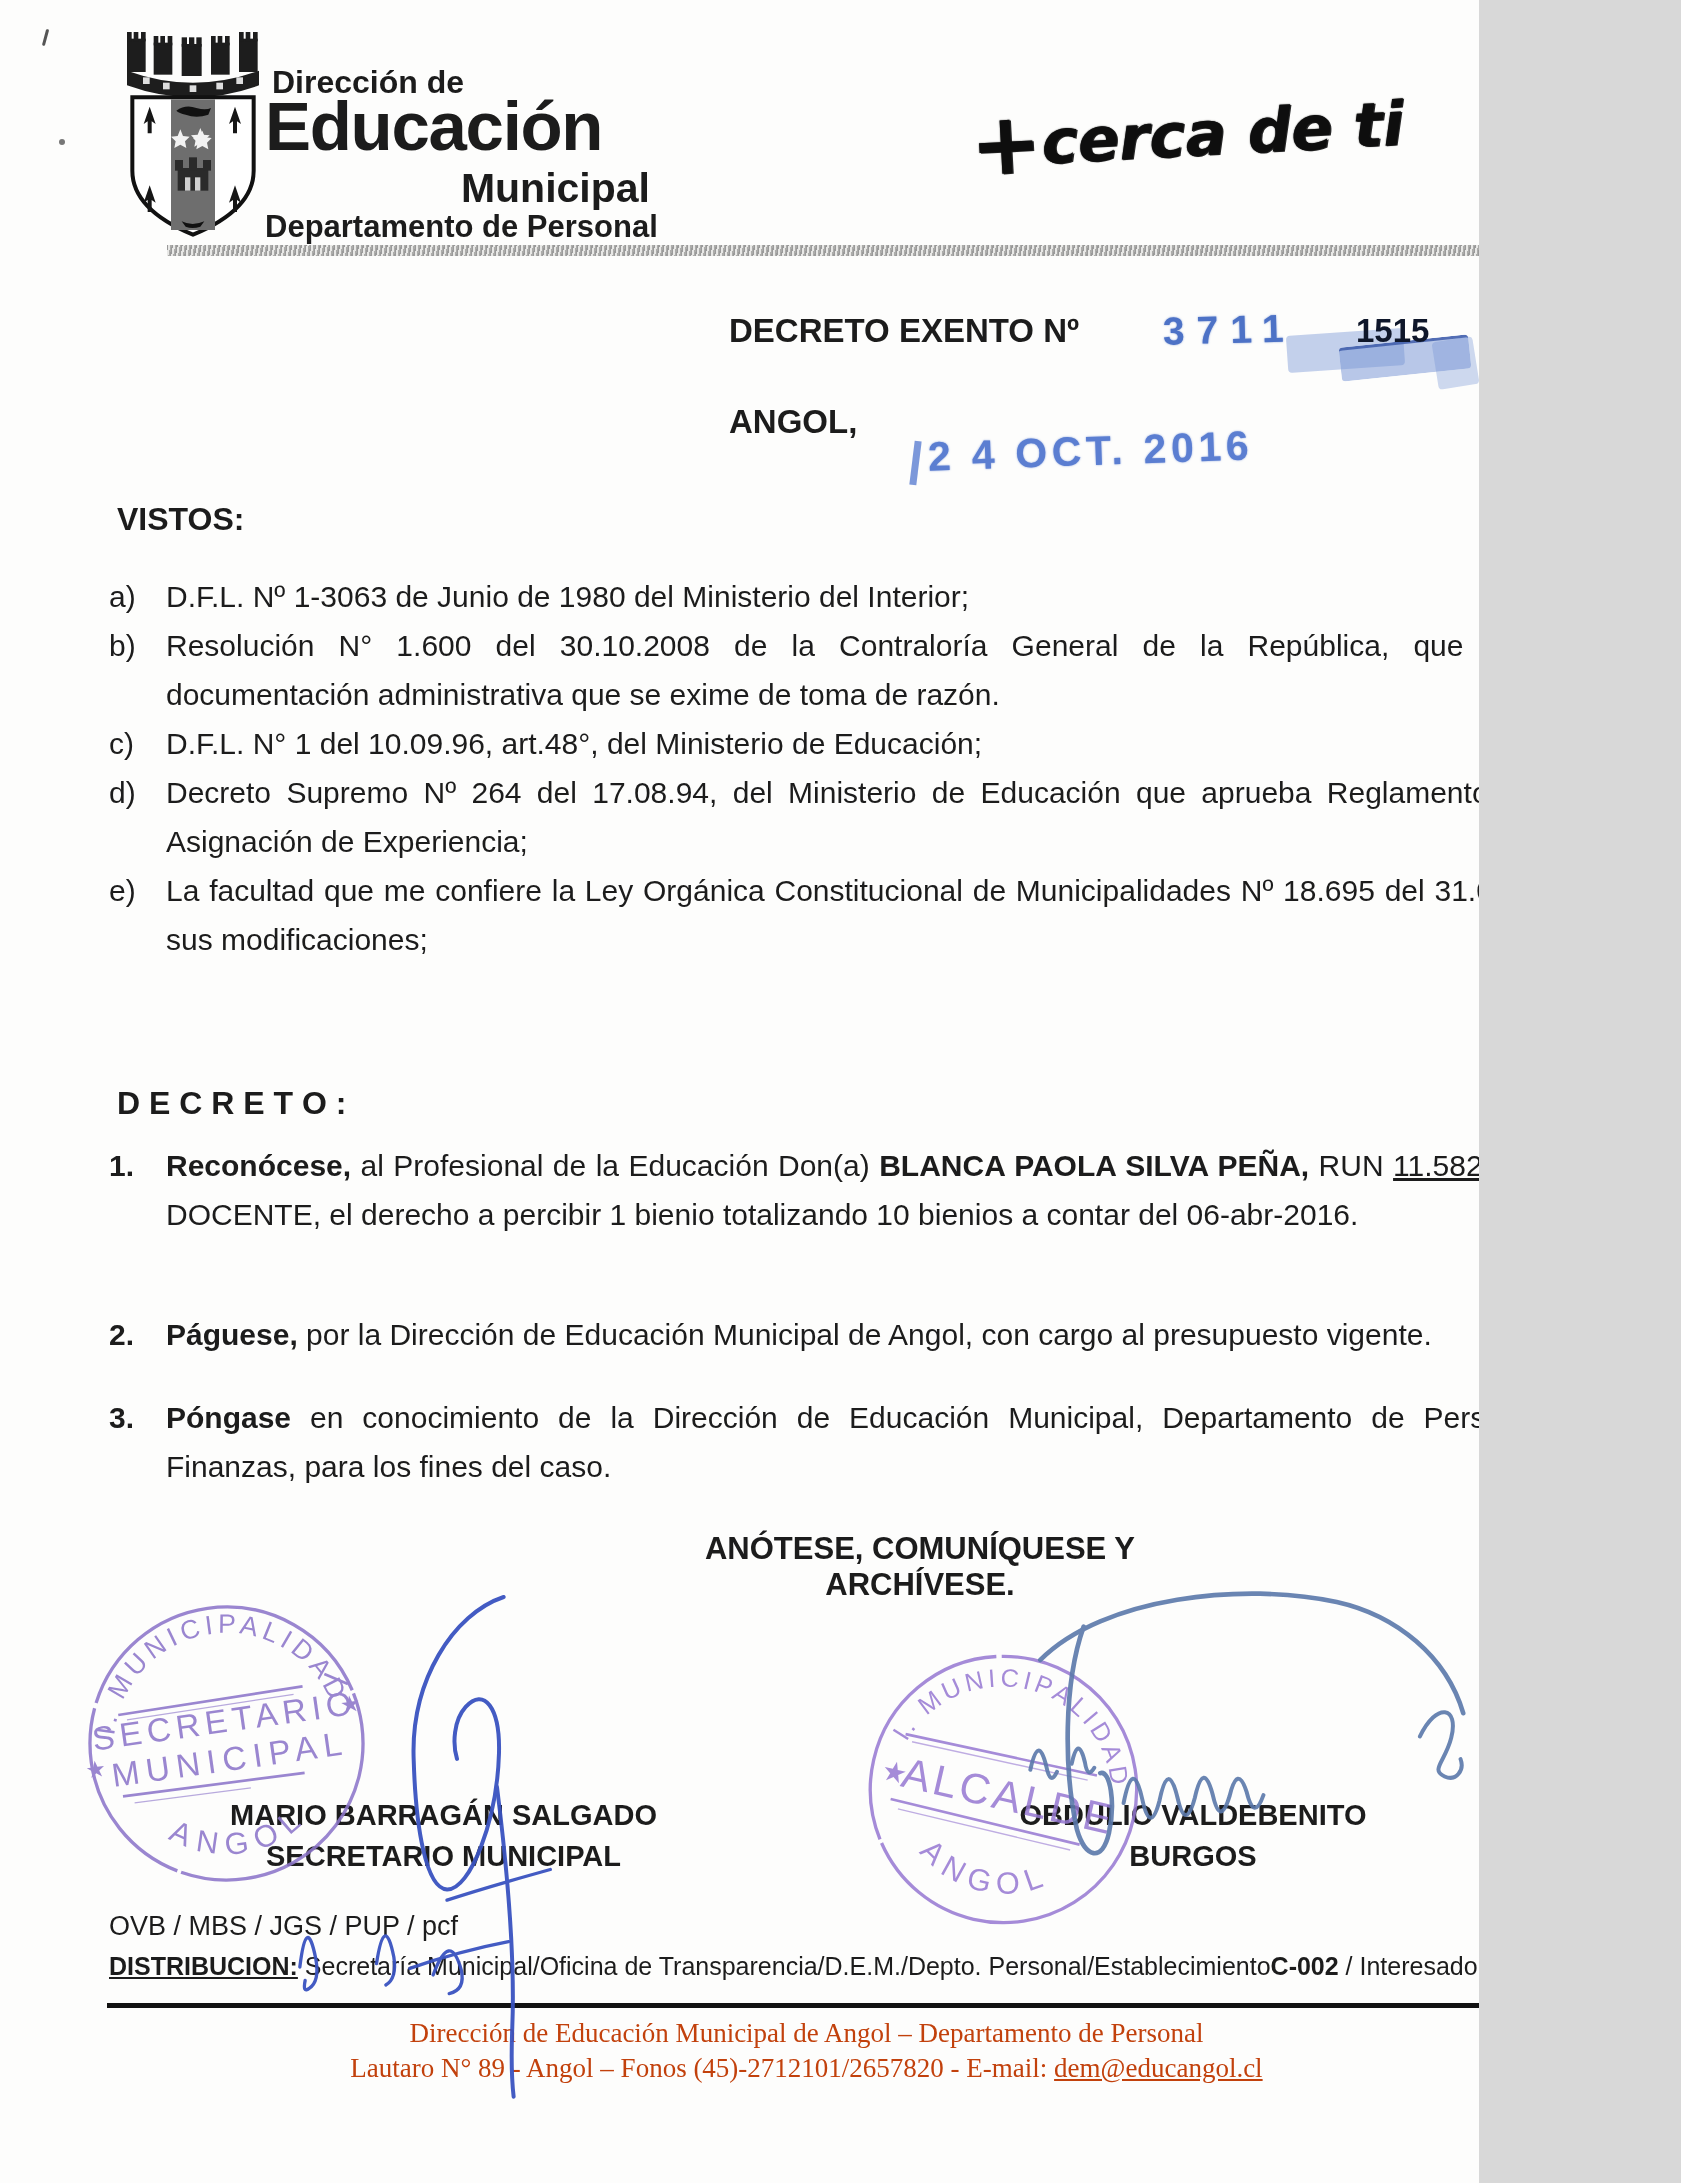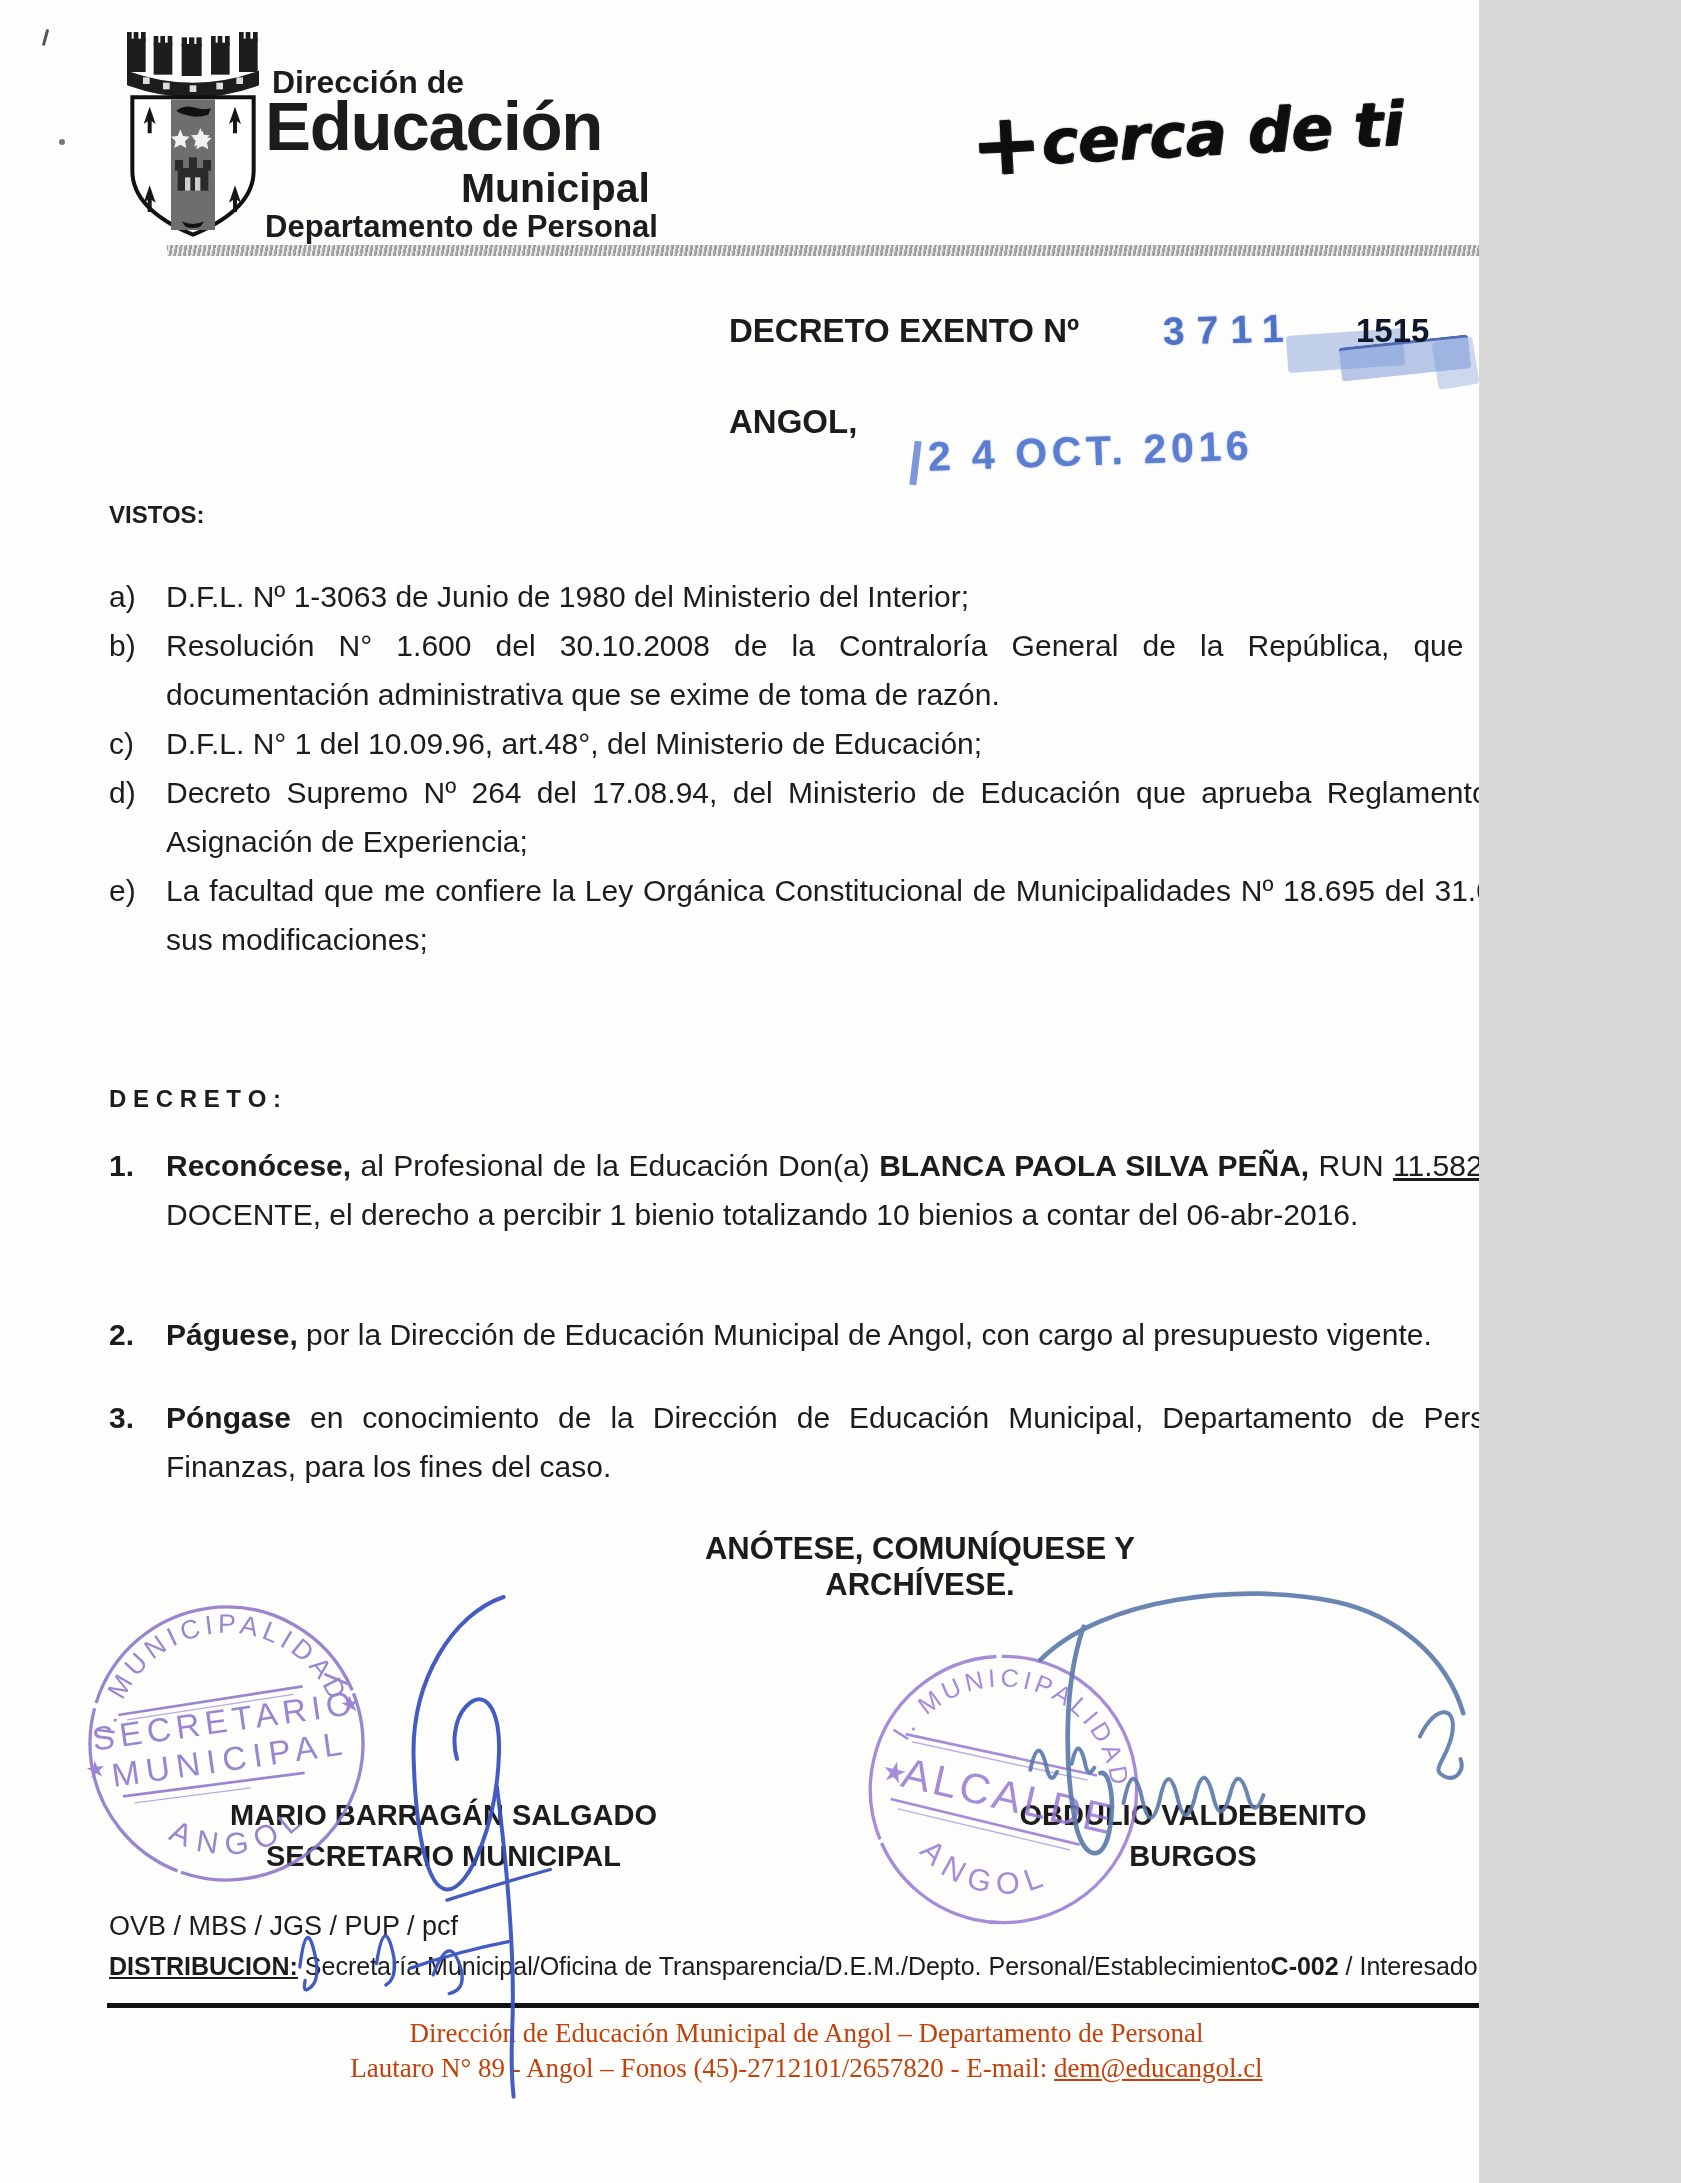--- a/index.html
+++ b/index.html
@@ -31,21 +31,21 @@
   .decree-label{font-size:33px;font-weight:bold;}
   .num-stamp{font-size:39px;font-weight:bold;color:#4d72c6;letter-spacing:12px;
     transform:rotate(-1.5deg);text-shadow:0 0 2px rgba(77,114,198,.7);}
   .num-printed{font-size:33px;font-weight:bold;color:#0f172a;}
   .smudge{background:rgba(115,146,212,.42);border-radius:4px;}
   .city{font-size:33px;font-weight:bold;}
   .datestamp{font-size:41px;font-weight:bold;color:#5b7ed1;letter-spacing:4.7px;
     transform:rotate(-2deg);text-shadow:0 0 2px rgba(91,126,209,.75);white-space:nowrap;}
   .datebar{width:6.7px;height:44px;background:rgba(91,126,209,.8);transform:rotate(7deg);}
 
-  .h48{font-size:24px;font-weight:bold;}
+  .h48{font-size:32px;font-weight:bold;margin-left:8px;}
   .closing{font-size:31px;font-weight:bold;text-align:center;}
 
   .name-block{font-size:29px;font-weight:bold;text-align:center;line-height:41px;}
 
   .initials{font-size:27px;}
   .distrib{font-size:25px;}
   .rule{background:#121212;height:4.7px;}
   .footer{font-family:"Liberation Serif",serif;font-size:27px;line-height:35px;text-align:center;color:#c2410c;}
 
   .sig{pointer-events:none;}

